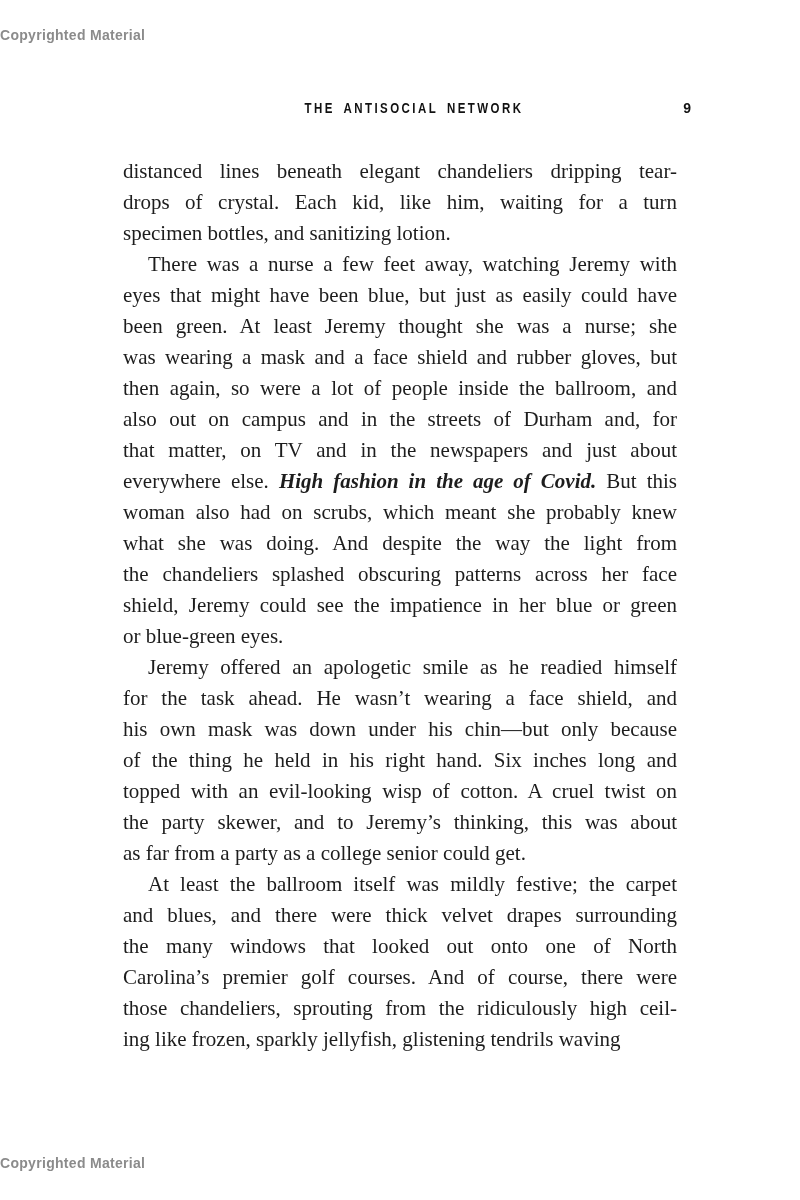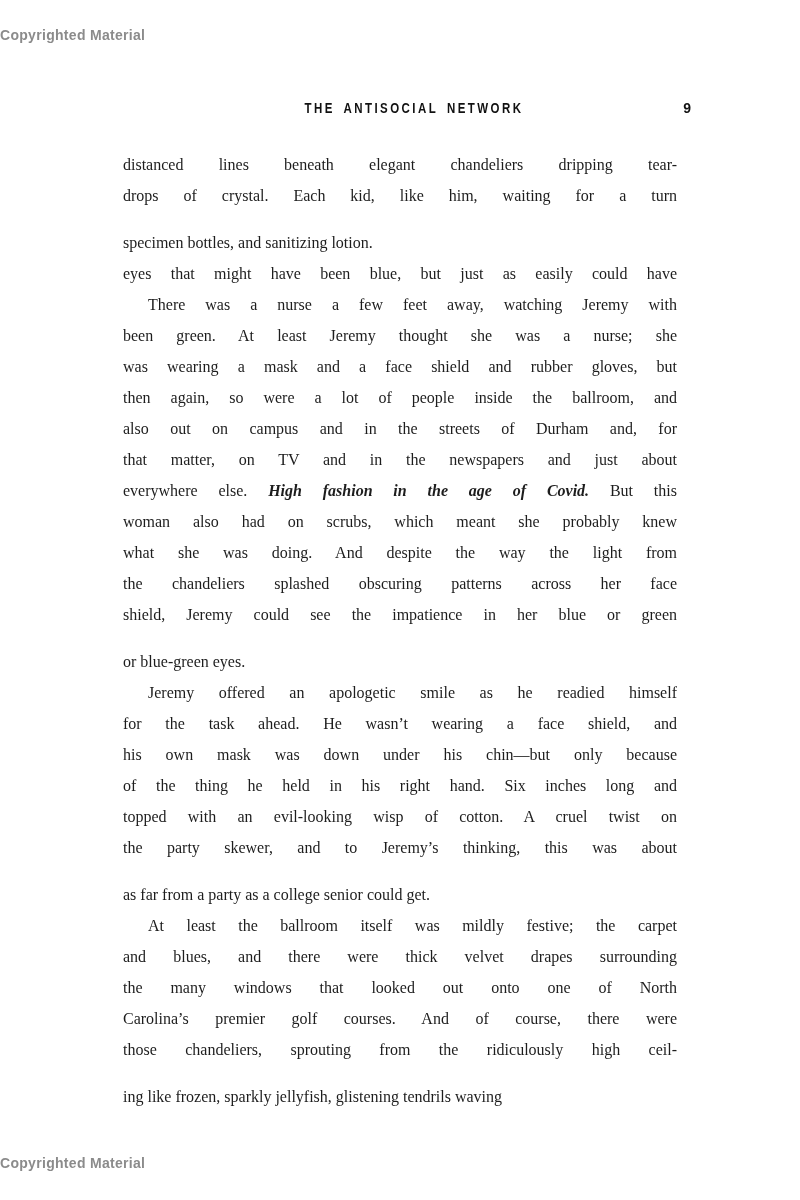--- a/index.html
+++ b/index.html
@@ -56,38 +56,37 @@
     right: 0;
     top: 0;
     font-family: "Liberation Sans", sans-serif;
     font-size: 14px;
     font-weight: 700;
     color: #111111;
   }
 
   .body-text {
     position: absolute;
-    top: 149px;
+    top: 156px;
     left: 123px;
     width: 554px;
     font-family: "Liberation Serif", serif;
-    font-size: 16px;
+    font-size: 21px;
     color: #1d1d1d;
   }
   .text-line {
     height: 31px;
     line-height: 31px;
     text-align: justify;
     text-align-last: justify;
     white-space: normal;
     overflow: hidden;
   }
   .text-line.para-end {
     text-align-last: left;
-    margin-top: 16px;
   }
   .text-line.indent {
     text-indent: 25px;
   }
   .text-line em {
     font-style: italic;
     font-weight: bold;
   }
 </style>
 </head>
@@ -99,22 +98,22 @@
 
   <div class="running-header">
     <div class="running-title">THE ANTISOCIAL NETWORK</div>
     <div class="page-number">9</div>
   </div>
 
   <div class="body-text">
       <div class="text-line"><span>distanced lines beneath elegant chandeliers dripping tear-</span></div>
       <div class="text-line"><span>drops of crystal. Each kid, like him, waiting for a turn</span></div>
       <div class="text-line para-end"><span>specimen bottles, and sanitizing lotion.</span></div>
+      <div class="text-line indent"><span>There was a nurse a few feet away, watching Jeremy with</span></div>
       <div class="text-line"><span>eyes that might have been blue, but just as easily could have</span></div>
-      <div class="text-line indent"><span>There was a nurse a few feet away, watching Jeremy with</span></div>
       <div class="text-line"><span>been green. At least Jeremy thought she was a nurse; she</span></div>
       <div class="text-line"><span>was wearing a mask and a face shield and rubber gloves, but</span></div>
       <div class="text-line"><span>then again, so were a lot of people inside the ballroom, and</span></div>
       <div class="text-line"><span>also out on campus and in the streets of Durham and, for</span></div>
       <div class="text-line"><span>that matter, on TV and in the newspapers and just about</span></div>
       <div class="text-line"><span>everywhere else. </span><em>High fashion in the age of Covid.</em><span> But this</span></div>
       <div class="text-line"><span>woman also had on scrubs, which meant she probably knew</span></div>
       <div class="text-line"><span>what she was doing. And despite the way the light from</span></div>
       <div class="text-line"><span>the chandeliers splashed obscuring patterns across her face</span></div>
       <div class="text-line"><span>shield, Jeremy could see the impatience in her blue or green</span></div>

